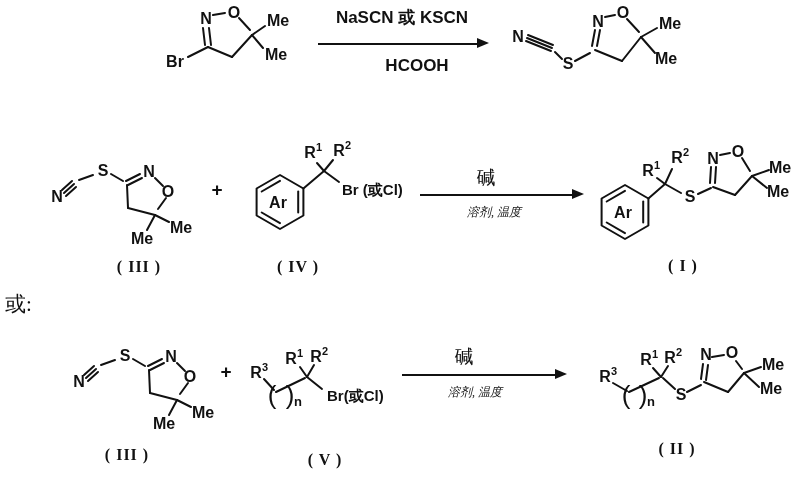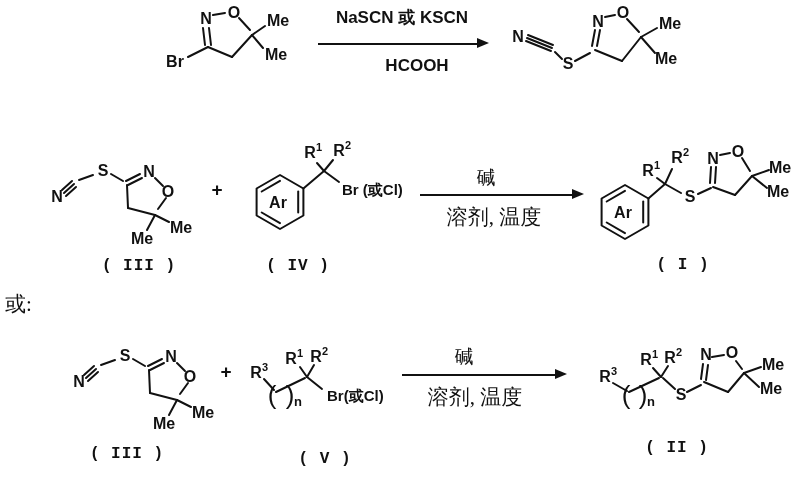--- a/index.html
+++ b/index.html
@@ -14,23 +14,23 @@
     font-family:"Liberation Sans", sans-serif; font-weight:bold;
     fill:#111111; font-size:16px; text-anchor:middle;
   }
   svg text.sup { font-size:11px; }
   svg text.subn { font-size:13px; }
   svg text.paren { font-size:26px; font-weight:normal; }
   svg text.startanchor { text-anchor:start; font-size:15px; }
   .txt { position:absolute; white-space:nowrap; line-height:1.1; }
   .center { transform:translateX(-50%); }
   .reagent { font-weight:bold; font-size:17px; }
-  .cjk { font-family:"Liberation Serif", serif; font-size:21px; }
+  .cjk { font-family:"Liberation Serif", serif; font-size:12px;font-style:italic; }
   .cjk-big { font-family:"Liberation Serif", serif; font-size:19px; }
-  .roman { font-family:Liberation Mono, monospace; font-weight:bold; font-size:16px; letter-spacing:1px; }
+  .roman { font-family:Liberation Serif, serif; font-weight:bold; font-size:16px; letter-spacing:1px; }
   .plus { font-size:19px; font-weight:bold; }
   .or { font-family:"Liberation Serif", serif; font-size:21px; }
   .arrow { position:absolute; height:2px; background:#111111; }
   .arrow::after {
     content:""; position:absolute; right:-11px; top:-5px; width:0; height:0;
     border-left:12px solid #111111; border-top:5px solid transparent; border-bottom:5px solid transparent;
   }
 </style>
 </head>
 <body>

